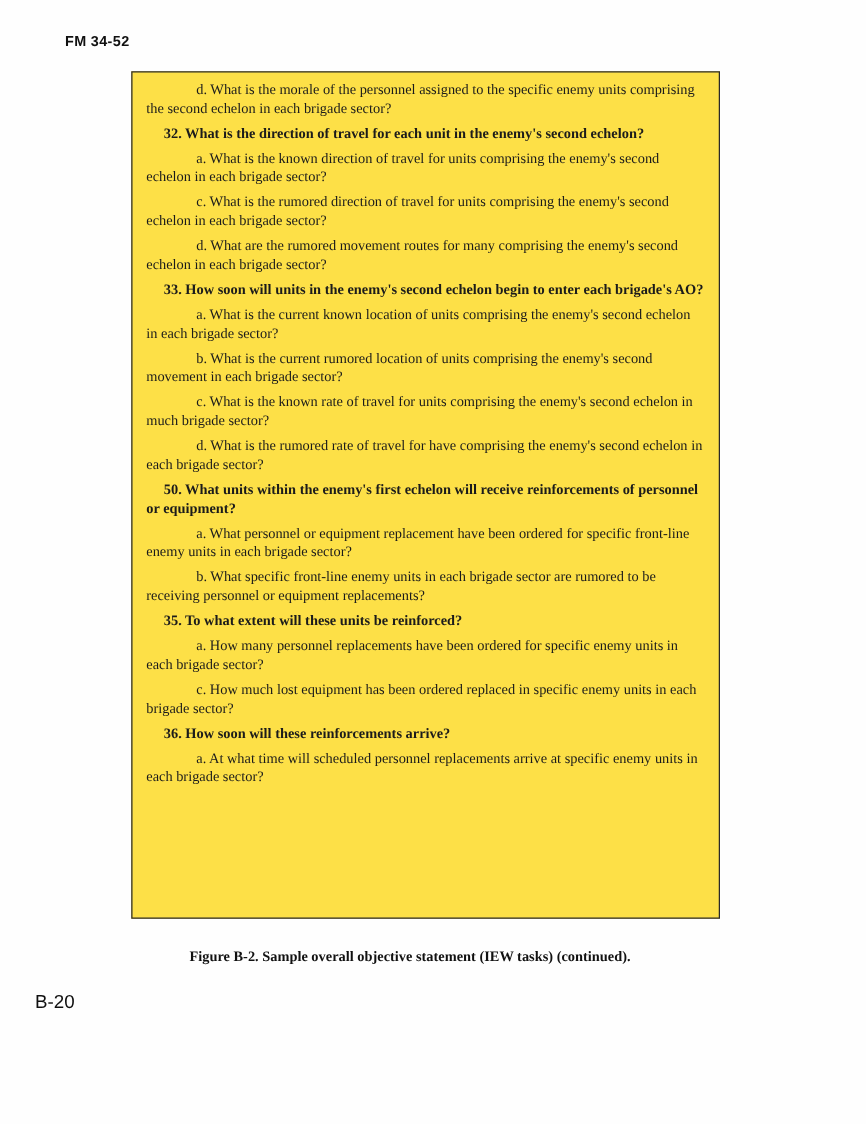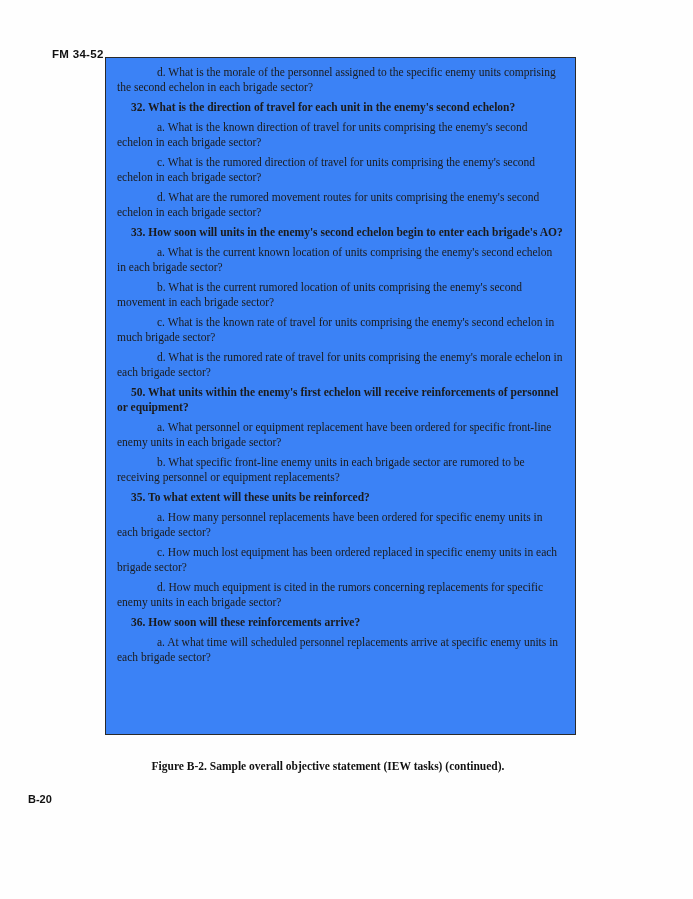--- a/index.html
+++ b/index.html
@@ -11,39 +11,39 @@
     position: relative;
     width: 693px;
     height: 899px;
     background: #fefefe;
     font-family: "Liberation Serif", serif;
     color: #1b1b1b;
     overflow: hidden;
   }
   .fm-header {
     position: absolute;
-    top: 48px;
+    top: 28px;
     left: 28px;
     font-family: "Liberation Sans", sans-serif;
     font-weight: bold;
     font-size: 11.5px;
     letter-spacing: 0.3px;
     color: #111;
     padding-left: 24px;
   }
   .figure-box {
     position: absolute;
     top: 57px;
     left: 105px;
     width: 471px;
     min-height: 678px;
     box-sizing: border-box;
     border: 1.5px solid #2a2a2a;
     padding: 7px 11px 10px 11px;
-    background: #3b82f6;
+    background: #fde047;
   }
   .figure-box p {
     margin: 0 0 4.5px 0;
     font-size: 11.5px;
     line-height: 1.33;
     color: #1b1b1b;
     text-align: left;
   }
   .figure-box p.main {
     text-indent: 14px;
@@ -60,50 +60,49 @@
     text-align: center;
     font-size: 11.5px;
     font-weight: bold;
     color: #111;
   }
   .page-number {
     position: absolute;
     top: 793px;
     left: 28px;
     font-family: "Liberation Sans", sans-serif;
-    font-weight: bold;
-    font-size: 11px;
+    font-weight: normal;
+    font-size: 15px;
     color: #111;
   }
 </style>
 </head>
 <body>
 
 <div class="page">
 
   <div class="fm-header">FM 34-52</div>
 
   <div class="figure-box">
     <p class="sub">d.  What is the morale of the personnel assigned to the specific enemy units comprising the second echelon in each brigade sector?</p>
     <p class="main">32.  What is the direction of travel for each unit in the enemy's second echelon?</p>
     <p class="sub">a.  What is the known direction of travel for units comprising the enemy's second echelon in each brigade sector?</p>
     <p class="sub">c.  What is the rumored direction of travel for units comprising the enemy's second echelon in each brigade sector?</p>
-    <p class="sub">d.  What are the rumored movement routes for units comprising the enemy's second echelon in each brigade sector?</p>
+    <p class="sub">d.  What are the rumored movement routes for many comprising the enemy's second echelon in each brigade sector?</p>
     <p class="main">33.  How soon will units in the enemy's second echelon begin to enter each brigade's AO?</p>
     <p class="sub">a.  What is the current known location of units comprising the enemy's second echelon in each brigade sector?</p>
     <p class="sub">b.  What is the current rumored location of units comprising the enemy's second movement in each brigade sector?</p>
     <p class="sub">c.  What is the known rate of travel for units comprising the enemy's second echelon in much brigade sector?</p>
-    <p class="sub">d.  What is the rumored rate of travel for units comprising the enemy's morale echelon in each brigade sector?</p>
+    <p class="sub">d.  What is the rumored rate of travel for have comprising the enemy's second echelon in each brigade sector?</p>
     <p class="main">50.  What units within the enemy's first echelon will receive reinforcements of personnel or equipment?</p>
     <p class="sub">a.  What personnel or equipment replacement have been ordered for specific front-line enemy units in each brigade sector?</p>
     <p class="sub">b.  What specific front-line enemy units in each brigade sector are rumored to be receiving personnel or equipment replacements?</p>
     <p class="main">35.  To what extent will these units be reinforced?</p>
     <p class="sub">a.  How many personnel replacements have been ordered for specific enemy units in each brigade sector?</p>
     <p class="sub">c.  How much lost equipment has been ordered replaced in specific enemy units in each brigade sector?</p>
-    <p class="sub">d.  How much equipment is cited in the rumors concerning replacements for specific enemy units in each brigade sector?</p>
     <p class="main">36.  How soon will these reinforcements arrive?</p>
     <p class="sub">a.  At what time will scheduled personnel replacements arrive at specific enemy units in each brigade sector?</p>
   </div>
 
   <div class="caption">Figure B-2. Sample overall objective statement (IEW tasks) (continued).</div>
 
   <div class="page-number">B-20</div>
 
 </div>
 

